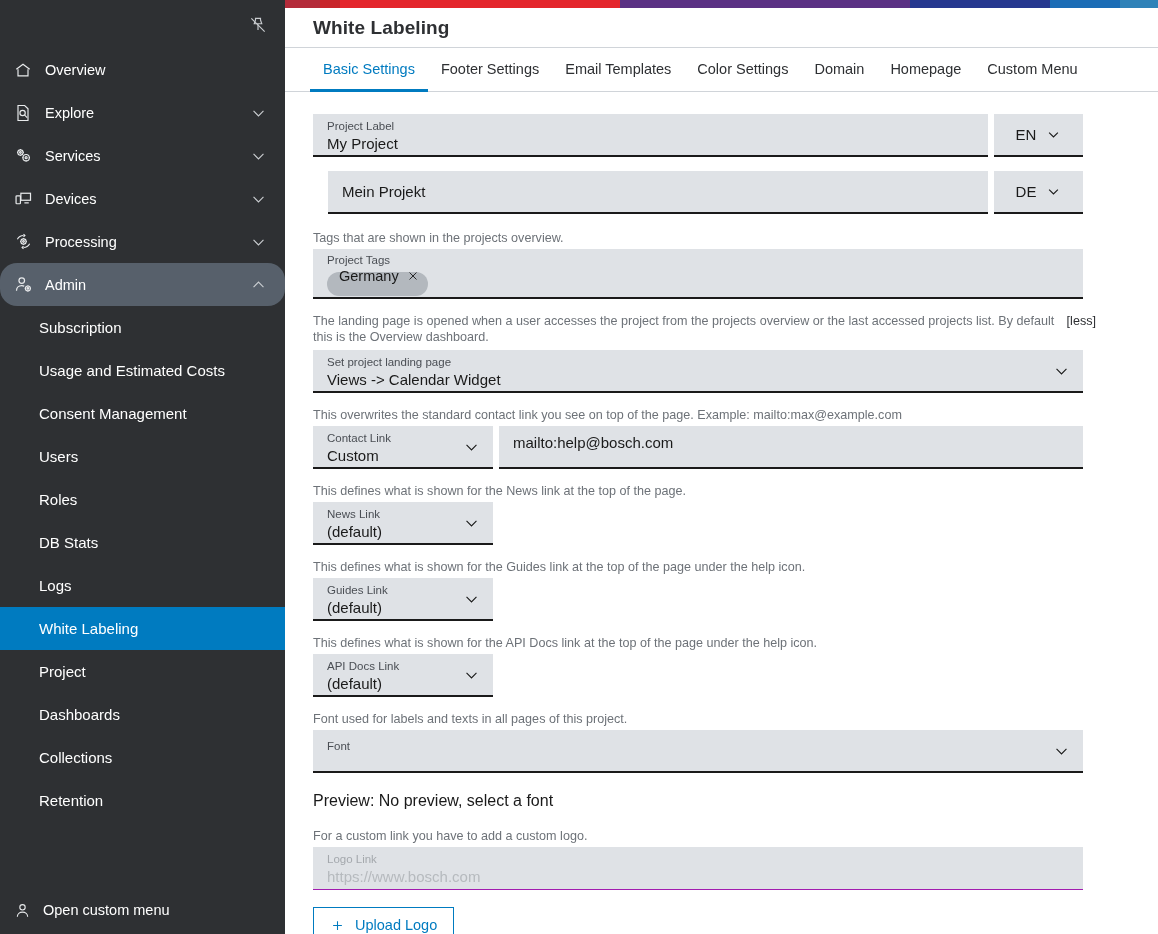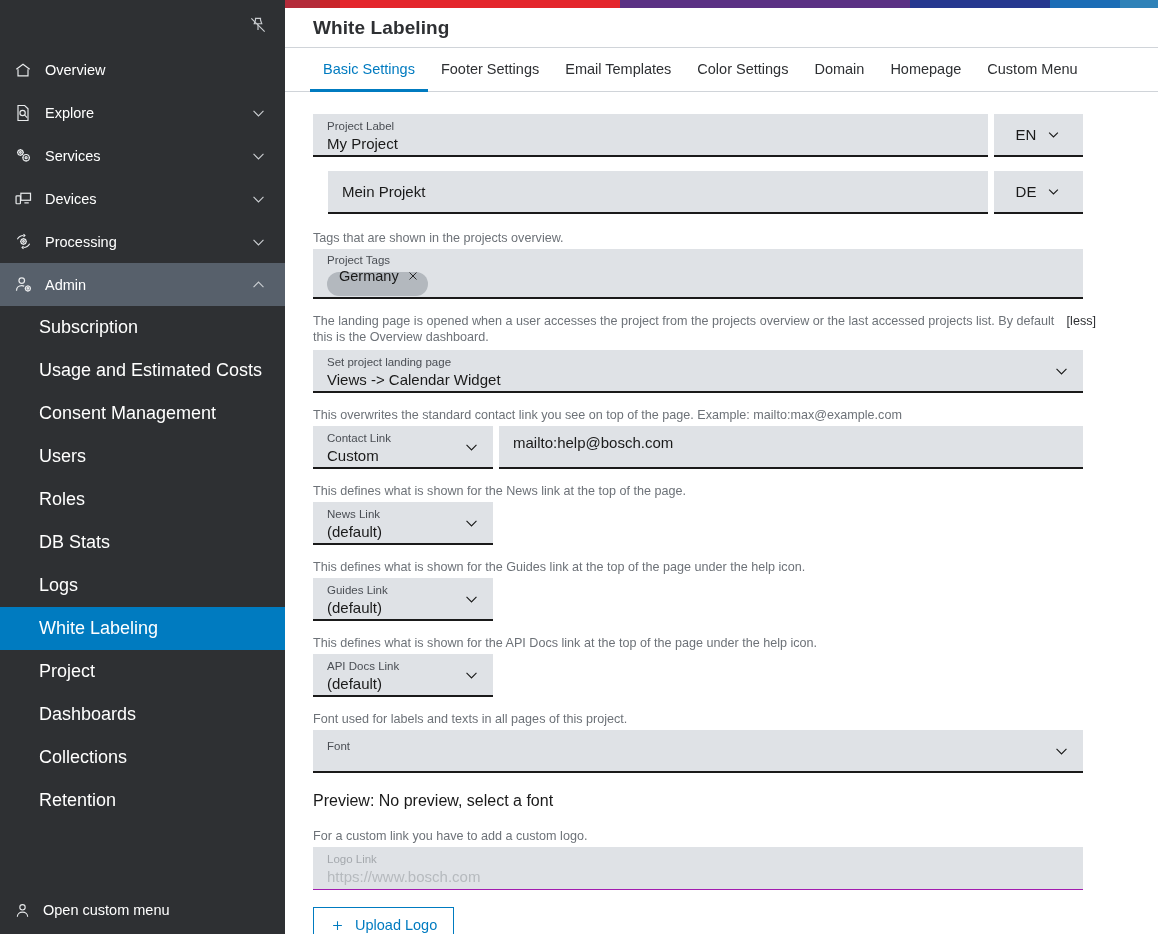--- a/index.html
+++ b/index.html
@@ -25,24 +25,24 @@
     position: absolute; right: 14px; top: 12px; width: 26px; height: 26px;
     display: flex; align-items: center; justify-content: center; cursor: pointer;
   }
   .nav-item {
     height: 43px; display: flex; align-items: center; padding-left: 13px;
     font-size: 14.5px; cursor: pointer; position: relative;
   }
   .nav-item .ico { width: 30px; display: flex; align-items: center; justify-content: flex-start; flex: none; }
   .nav-item .lbl { margin-left: 2px; white-space: nowrap; }
   .nav-item .chev { position: absolute; right: 18px; top: 50%; transform: translateY(-50%); }
-  .nav-item.expanded { background: #57606b; }
+  .nav-item.expanded { background: #57606b; border-radius: 17px; }
   .sub-item {
     height: 43px; display: flex; align-items: center; padding-left: 39px;
-    font-size: 18px; cursor: pointer; white-space: nowrap;
+    font-size: 15px; cursor: pointer; white-space: nowrap;
   }
   .sub-item.active { background: #007bc0; }
   .sidebar-bottom {
     position: absolute; left: 0; bottom: 0; width: 285px; height: 48px;
     display: flex; align-items: center; padding-left: 13px; font-size: 14.5px; cursor: pointer;
   }
   .sidebar-bottom .ico { width: 30px; display: flex; align-items: center; }
 
   
   .main { position: absolute; top: 8px; left: 285px; width: 873px; height: 926px; background: #fff; overflow: hidden; }

